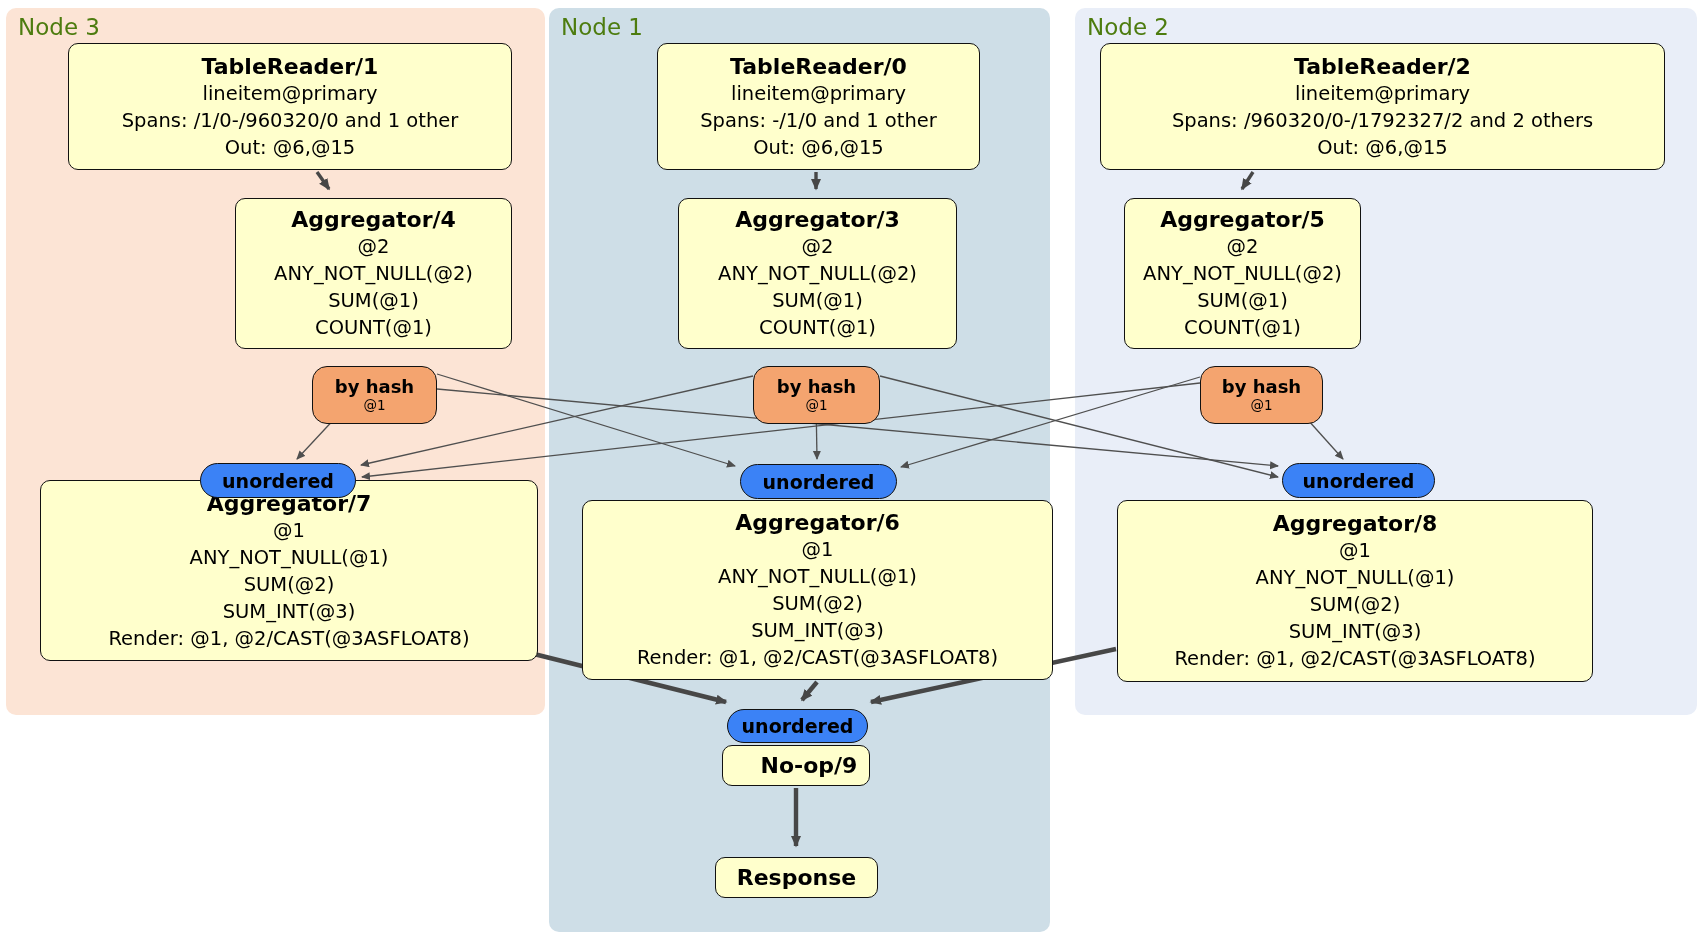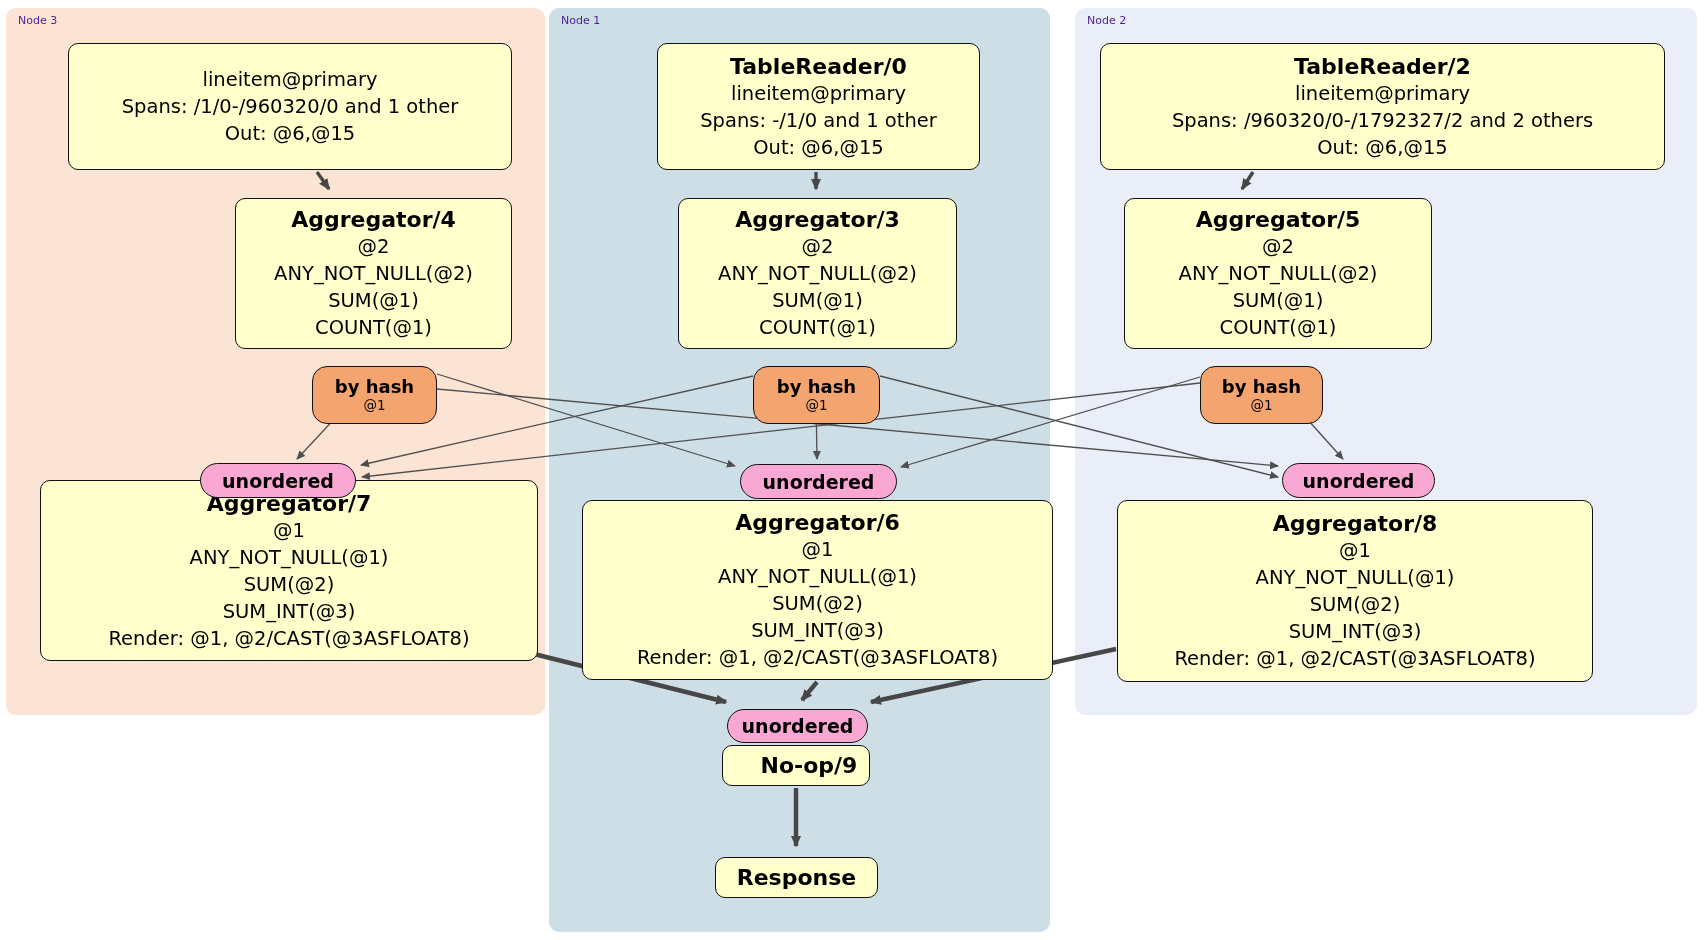--- a/index.html
+++ b/index.html
@@ -1,61 +1,61 @@
 <!DOCTYPE html>
 <html><head>
 <meta charset="utf-8">
 <style>
   html,body{margin:0;padding:0;background:#ffffff;}
   #canvas{
     position:relative;width:1708px;height:940px;overflow:hidden;
     font-family:"DejaVu Sans","Liberation Sans",sans-serif;color:#000;
   }
   .region{position:absolute;border-radius:10px;}
-  .region-label{position:absolute;left:12px;top:6px;font-size:11px;color:#4c1d95;}
+  .region-label{position:absolute;left:12px;top:6px;font-size:23px;color:#4d7c0f;}
   #region-node3{left:6px;top:8px;width:539px;height:707px;background:#fce4d5;}
   #region-node1{left:549px;top:8px;width:501px;height:924px;background:#cedee7;}
   #region-node2{left:1075px;top:8px;width:622px;height:707px;background:#e9eef8;}
 
   svg#edges{position:absolute;left:0;top:0;pointer-events:none;}
 
   .proc{
     position:absolute;background:#ffffcc;border:1.6px solid #111;border-radius:10px;
     box-sizing:border-box;display:flex;flex-direction:column;justify-content:center;
     text-align:center;line-height:27px;
   }
   .proc .t{font-weight:bold;font-size:22px;}
   .proc .l{font-size:19.5px;}
   #proc-tr1{left:68px;top:43px;width:444px;height:127px;}
   #proc-tr0{left:657px;top:43px;width:323px;height:127px;}
   #proc-tr2{left:1100px;top:43px;width:565px;height:127px;}
   #proc-agg4{left:235px;top:198px;width:277px;height:151px;}
   #proc-agg3{left:678px;top:198px;width:279px;height:151px;}
-  #proc-agg5{left:1124px;top:198px;width:308px;height:151px;}
+  #proc-agg5{left:1124px;top:198px;width:237px;height:151px;}
   #proc-agg7{left:40px;top:480px;width:498px;height:181px;}
   #proc-agg6{left:582px;top:500px;width:471px;height:180px;}
   #proc-agg8{left:1117px;top:500px;width:476px;height:182px;}
   #proc-noop{left:722px;top:745px;width:148px;height:41px;padding-left:26px;}
   #proc-response{left:715px;top:857px;width:163px;height:41px;}
   .proc.small{justify-content:center;}
   .proc.small .t{font-size:22px;line-height:24px;}
 
   .router{
     position:absolute;background:#f4a46f;border:1.6px solid #111;border-radius:15px;
     box-sizing:border-box;display:flex;flex-direction:column;justify-content:center;
     text-align:center;height:58px;margin-top:24px;
   }
   .router .rl{font-weight:bold;font-size:18px;line-height:21px;}
   .router .rd{font-size:13.5px;line-height:17px;}
   #router-n3{left:312px;top:342px;width:125px;}
   #router-n1{left:753px;top:342px;width:127px;}
   #router-n2{left:1200px;top:342px;width:123px;}
 
   .sync{
-    position:absolute;background:#f9a8d4;border:1.7px solid #111;border-radius:18px;
+    position:absolute;background:#3b82f6;border:1.7px solid #111;border-radius:18px;
     box-sizing:border-box;display:flex;align-items:center;justify-content:center;
     text-align:center;height:35px;font-weight:bold;font-size:19px;
   }
   #sync-left{left:200px;top:463px;width:156px;}
   #sync-mid{left:740px;top:464px;width:157px;}
   #sync-right{left:1282px;top:463px;width:153px;}
   #sync-bottom{left:727px;top:709px;width:141px;height:34px;}
 </style>
 </head>
 <body>
@@ -102,20 +102,21 @@
 
     <g stroke="#474747" stroke-width="4.4" fill="none">
       <path d="M 514,649 L 726,702" marker-end="url(#ah-b)"></path>
       <path d="M 817,682 L 802,700" marker-end="url(#ah-b)"></path>
       <path d="M 1116,649 L 871,702" marker-end="url(#ah-b)"></path>
       <path d="M 796,788 L 796,846" marker-end="url(#ah-b)"></path>
     </g>
   </svg>
 
   <div class="proc" id="proc-tr1">
+    <div class="t">TableReader/1</div>
     <div class="l">lineitem@primary</div>
     <div class="l">Spans: /1/0-/960320/0 and 1 other</div>
     <div class="l">Out: @6,@15</div>
   </div>
 
   <div class="proc" id="proc-tr0">
     <div class="t">TableReader/0</div>
     <div class="l">lineitem@primary</div>
     <div class="l">Spans: -/1/0 and 1 other</div>
     <div class="l">Out: @6,@15</div>

